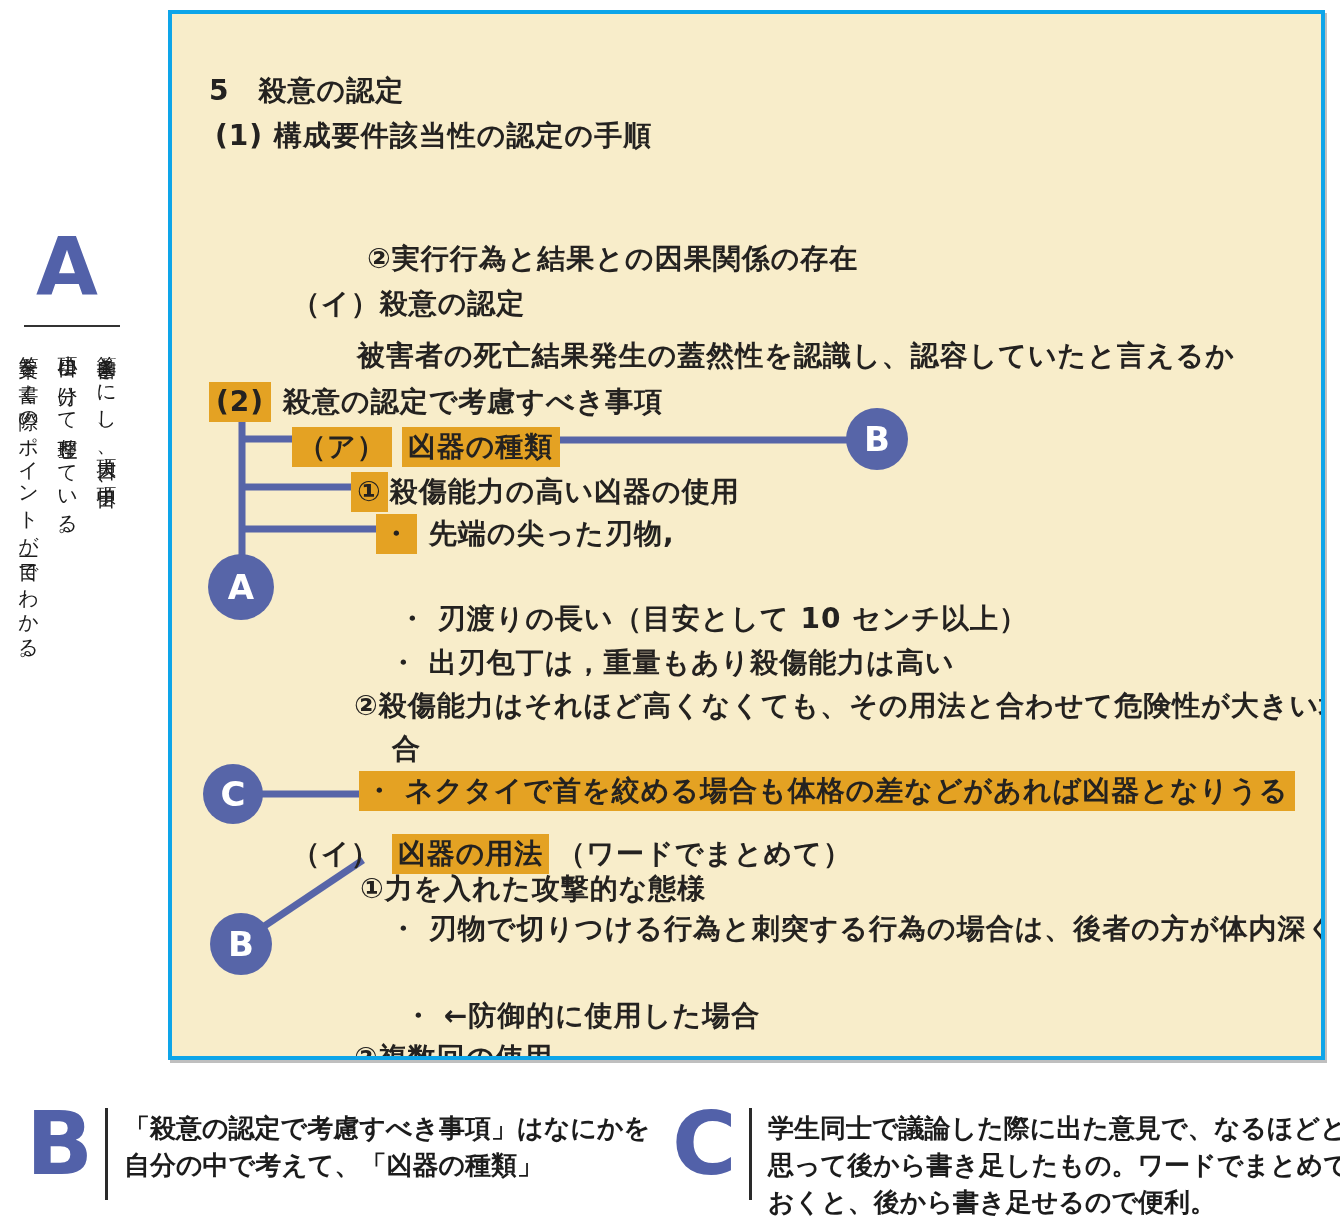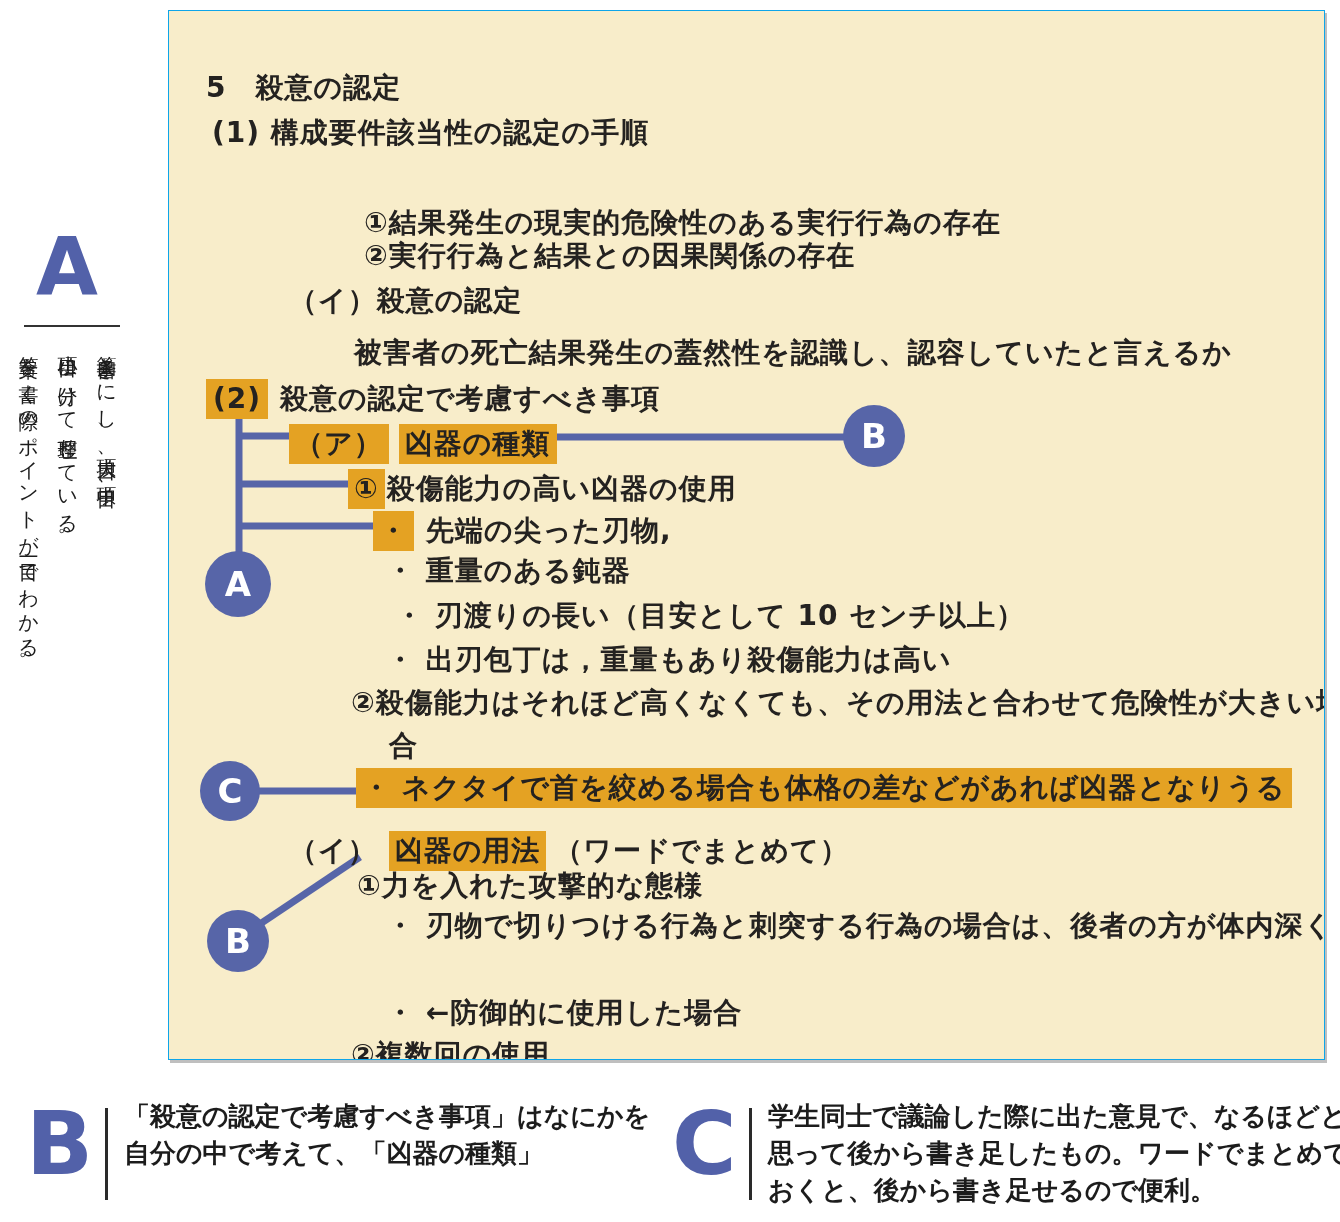--- a/index.html
+++ b/index.html
@@ -1,97 +1,95 @@
 <!DOCTYPE html>
 <html><head>
 <meta charset="utf-8">
 <style>
   html,body{margin:0;padding:0;background:#ffffff;}
   body{position:relative;width:1340px;height:1222px;overflow:hidden;
        font-family:"DejaVu Sans",sans-serif;color:#222;}
 
   
   .panel{position:absolute;left:168px;top:10px;width:1157px;height:1050px;
-         box-sizing:border-box;background:#f8edca;border:1px solid #0ea5e9;
+         box-sizing:border-box;background:#f8edca;border:4px solid #0ea5e9;
          overflow:hidden;box-shadow:2px 3px 0 rgba(0,0,0,.25);}
   .row{position:absolute;white-space:nowrap;font-size:28px;font-weight:700;
        color:#242220;letter-spacing:1px;line-height:34px;}
   .hl{background:#e4a223;padding:3px 6px;display:inline-block;box-sizing:content-box;}
   .tree{position:absolute;left:0;top:0;pointer-events:none;}
   .marker{position:absolute;border-radius:50%;background:#5765a8;color:#fff;
           display:flex;align-items:center;justify-content:center;
           font-size:34px;font-weight:800;line-height:1;}
 
   
   .big-letter{position:absolute;color:#5261a9;font-weight:800;line-height:1;}
   .a-rule{position:absolute;background:#333;}
   .v-note{position:absolute;display:flex;flex-direction:row-reverse;gap:12px;}
   .v-note span{writing-mode:vertical-rl;text-orientation:mixed;
                font-size:20px;font-weight:500;letter-spacing:2px;color:#1c1c1c;}
 
   
   .fn-divider{position:absolute;width:3px;background:#2a2a2a;}
   .fn-text{position:absolute;font-size:26px;font-weight:600;line-height:37px;
-           color:#1c1c1c;white-space:nowrap;}
+           color:#1c1c1c;white-space:nowrap;margin-top:12px;}
 </style>
 </head>
 <body>
 
 <div class="panel">
 
   <svg class="tree" width="1147" height="1040" viewBox="0 0 1147 1040">
     <line x1="70" y1="395" x2="70" y2="560" stroke="#5765a8" stroke-width="7"></line>
     <line x1="70" y1="425" x2="123" y2="425" stroke="#5765a8" stroke-width="7"></line>
     <line x1="70" y1="473" x2="182" y2="473" stroke="#5765a8" stroke-width="7"></line>
     <line x1="70" y1="515" x2="207" y2="515" stroke="#5765a8" stroke-width="7"></line>
     <line x1="347" y1="426" x2="675" y2="426" stroke="#5765a8" stroke-width="7"></line>
     <line x1="61" y1="780" x2="191" y2="780" stroke="#5765a8" stroke-width="7"></line>
     <line x1="73" y1="925" x2="191" y2="846" stroke="#5765a8" stroke-width="7"></line>
   </svg>
 
   <div class="row" style="left:37px;top:60px">5　殺意の認定</div>
   <div class="row" style="left:43px;top:105px">(1) 構成要件該当性の認定の手順</div>
-  <div class="row" style="left:195px;top:195px">①結果発生の現実的危険性のある実行行為の存在</div>
   <div class="row" style="left:195px;top:228px">②実行行為と結果との因果関係の存在</div>
   <div class="row" style="left:120px;top:273px">（イ）殺意の認定</div>
   <div class="row" style="left:185px;top:325px">被害者の死亡結果発生の蓋然性を認識し、認容していたと言えるか</div>
 
   <div class="row" style="left:37px;top:368px">
     <span class="hl" style="min-width:50px;text-align:center;margin-right:12px">(2)</span><span>殺意の認定で考慮すべき事項</span>
   </div>
 
   <div class="row" style="left:120px;top:413px">
     <span class="hl" style="min-width:46px;text-align:center;margin-right:10px">（ア）</span><span class="hl" style="min-width:146px">凶器の種類</span>
   </div>
 
   <div class="row" style="left:179px;top:458px">
     <span class="hl" style="margin-right:2px">①</span><span>殺傷能力の高い凶器の使用</span>
   </div>
 
   <div class="row" style="left:204px;top:500px">
     <span class="hl" style="min-width:28px;text-align:center;margin-right:12px">・</span><span>先端の尖った刃物,</span>
   </div>
 
-  <div class="row" style="left:217px;top:543px">・ 重量のある鈍器</div>
   <div class="row" style="left:226px;top:588px">・ 刃渡りの長い（目安として 10 センチ以上）</div>
   <div class="row" style="left:217px;top:632px">・ 出刃包丁は，重量もあり殺傷能力は高い</div>
   <div class="row" style="left:182px;top:675px">②殺傷能力はそれほど高くなくても、その用法と合わせて危険性が大きい場</div>
   <div class="row" style="left:220px;top:718px">合</div>
 
   <div class="row" style="left:187px;top:757px">
     <span class="hl" style="min-width:838px">・ ネクタイで首を絞める場合も体格の差などがあれば凶器となりうる</span>
   </div>
 
   <div class="row" style="left:120px;top:820px">
     <span style="display:inline-block;min-width:56px;margin-right:12px">（イ）</span><span class="hl" style="min-width:136px;margin-right:8px">凶器の用法</span><span>（ワードでまとめて）</span>
   </div>
 
   <div class="row" style="left:188px;top:858px">①力を入れた攻撃的な態様</div>
   <div class="row" style="left:217px;top:898px">・ 刃物で切りつける行為と刺突する行為の場合は、後者の方が体内深く刺</div>
-  <div class="row" style="left:217px;top:985px">・ ←防御的に使用した場合</div>
+  <div class="row" style="left:232px;top:985px">・ ←防御的に使用した場合</div>
   <div class="row" style="left:182px;top:1027px">②複数回の使用</div>
 
   <div class="marker" style="left:36px;top:540px;width:66px;height:66px">A</div>
   <div class="marker" style="left:674px;top:394px;width:62px;height:62px">B</div>
   <div class="marker" style="left:31px;top:750px;width:60px;height:60px">C</div>
   <div class="marker" style="left:38px;top:899px;width:62px;height:62px">B</div>
 </div>
 
 <div class="big-letter" style="left:36px;top:228px;font-size:80px">A</div>
 <div class="a-rule" style="left:24px;top:325px;width:96px;height:2px"></div>

